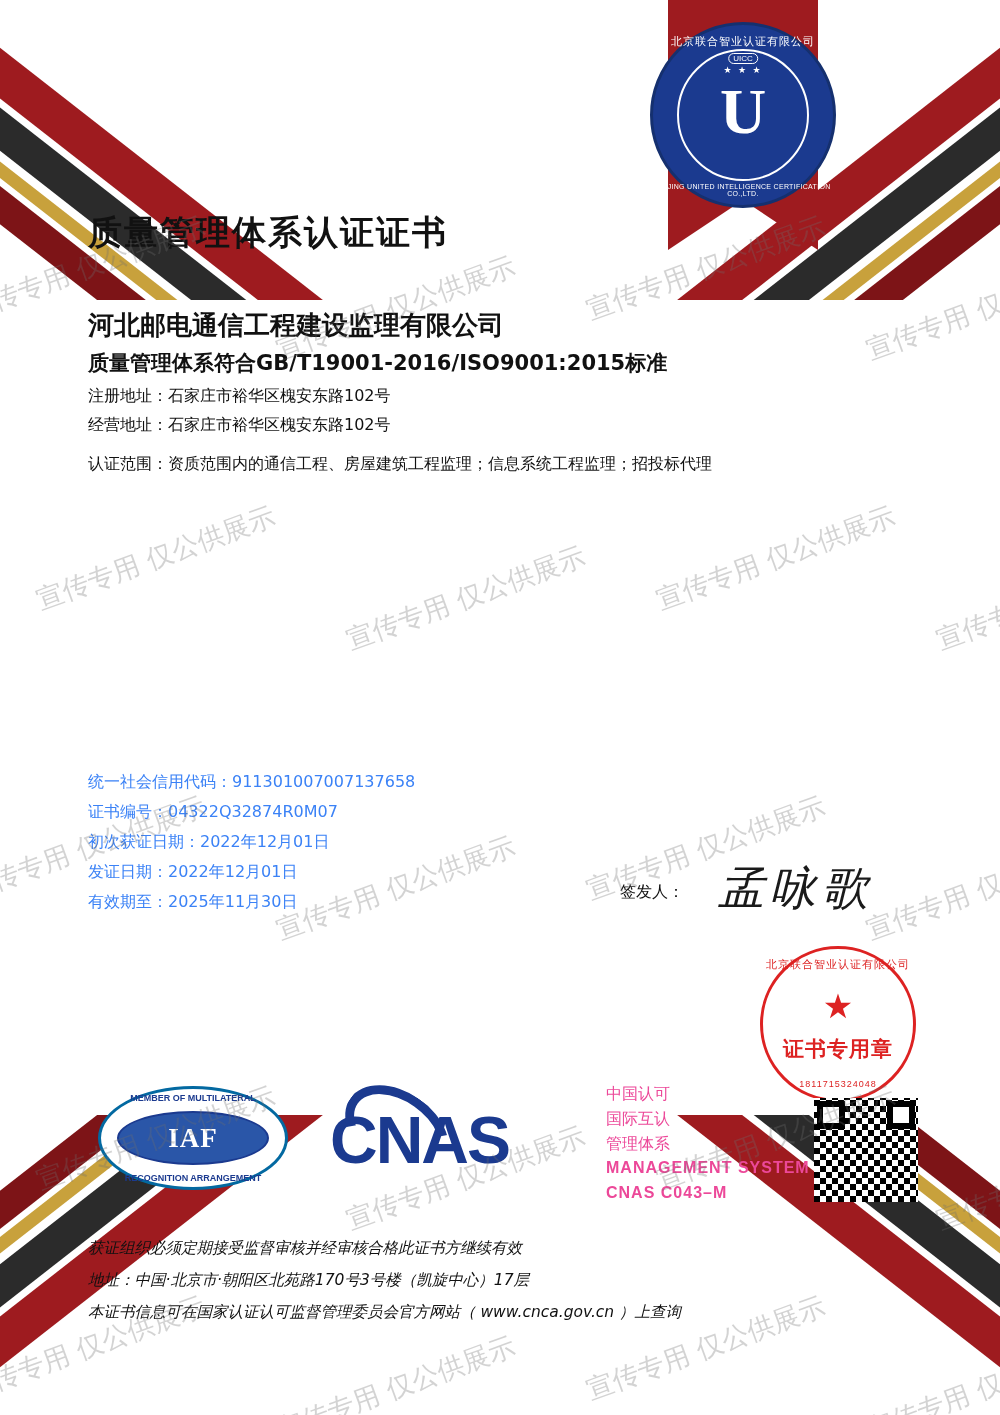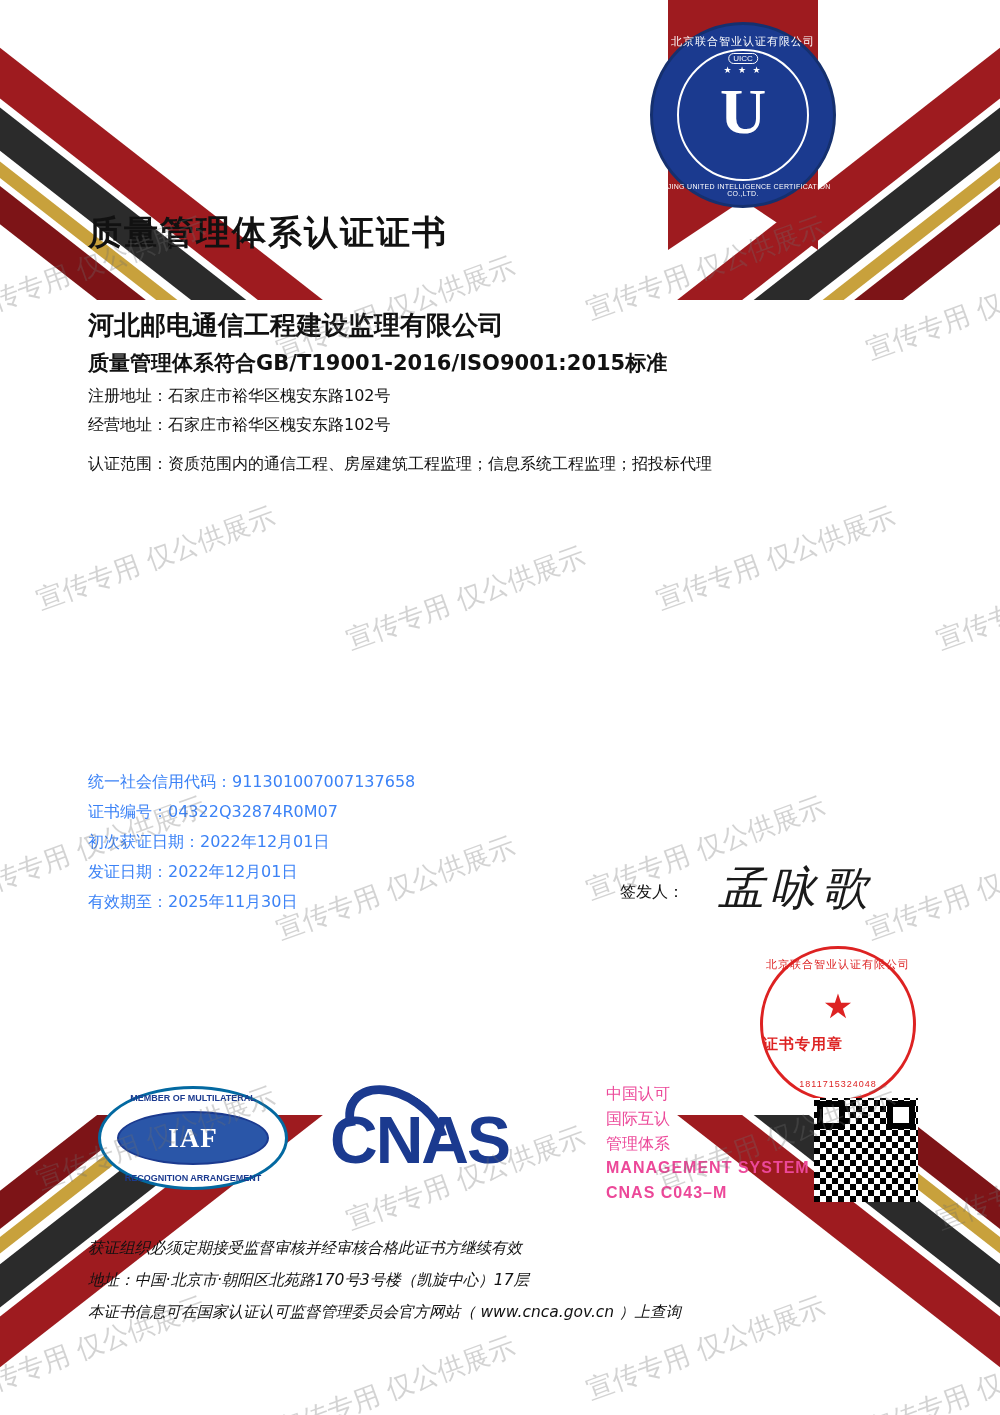--- a/index.html
+++ b/index.html
@@ -239,21 +239,22 @@
   .stamp .s-cn {
     position: absolute;
     top: 8px; left: 0; right: 0;
     text-align: center;
     font-size: 11px;
     letter-spacing: 1px;
   }
   .stamp .s-main {
     position: absolute;
     top: 86px; left: 0; right: 0;
-    font-size: 15px;
+    text-align: center;
+    font-size: 21px;
     font-weight: bold;
     letter-spacing: 1px;
   }
   .stamp .s-num {
     position: absolute;
     bottom: 10px; left: 0; right: 0;
     text-align: center;
     font-size: 9px;
     letter-spacing: 1px;
   }

